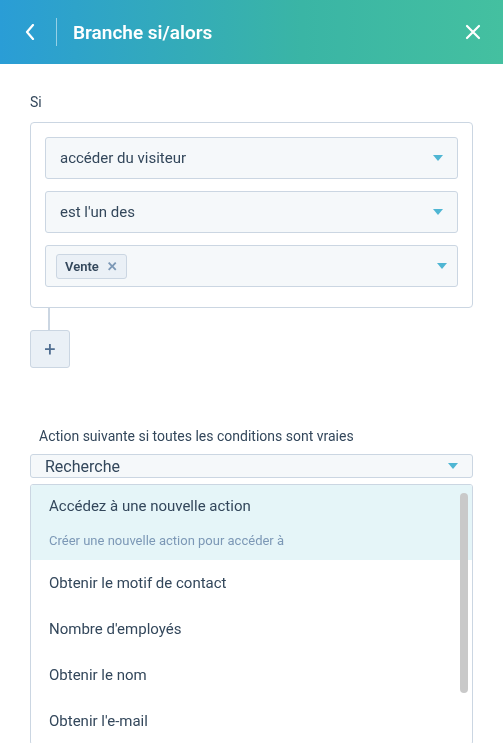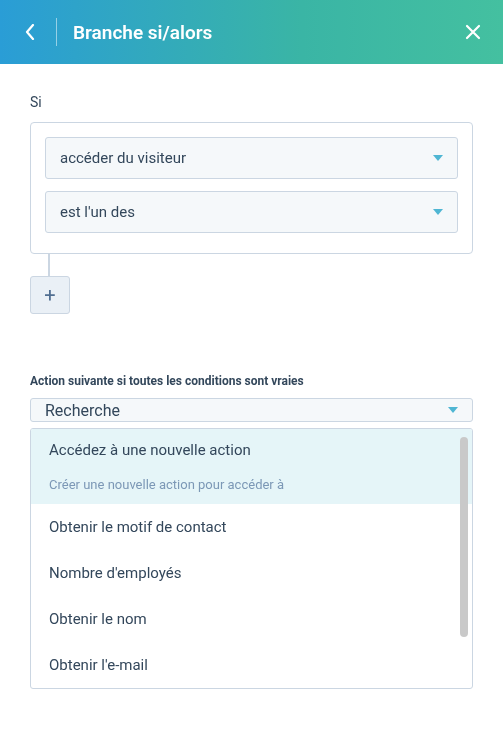--- a/index.html
+++ b/index.html
@@ -117,24 +117,24 @@
     background: #eaf0f6;
     border: 1px solid #cbd6e2;
     border-radius: 3px;
     display: flex; align-items: center; justify-content: center;
     font-size: 20px;
     color: #506e91;
     cursor: pointer;
     margin-top: 0;
   }
   .section-label {
-    font-size: 12px;
-    font-weight: 700;
-    color: #33475b;
-    margin: 60px 0 10px 0;
+    font-size: 14px;
+    font-weight: 400;
+    color: #33475b;
+    margin: 60px 0 10px 9px;
   }
   .search-select {
     height: 24px;
     background: #f5f8fa;
     border: 1px solid #cbd6e2;
     border-radius: 3px;
     padding: 0 14px;
     display: flex;
     align-items: center;
     justify-content: space-between;
@@ -207,20 +207,27 @@
 
   <div class="card">
     <div class="select-box">
       <span>accéder du visiteur</span>
       <span class="caret"></span>
     </div>
     <div class="select-box">
       <span>est l'un des</span>
       <span class="caret"></span>
     </div>
+    <div class="tags-box">
+      <span class="tag">
+        <span>Vente</span>
+        <span class="tag-x">✕</span>
+      </span>
+      <span class="caret"></span>
+    </div>
   </div>
 
   <div class="leg"></div>
   <div class="add-btn">
     <span>+</span>
   </div>
 
   <div class="section-label">Action suivante si toutes les conditions sont vraies</div>
 
   <div class="search-select">

